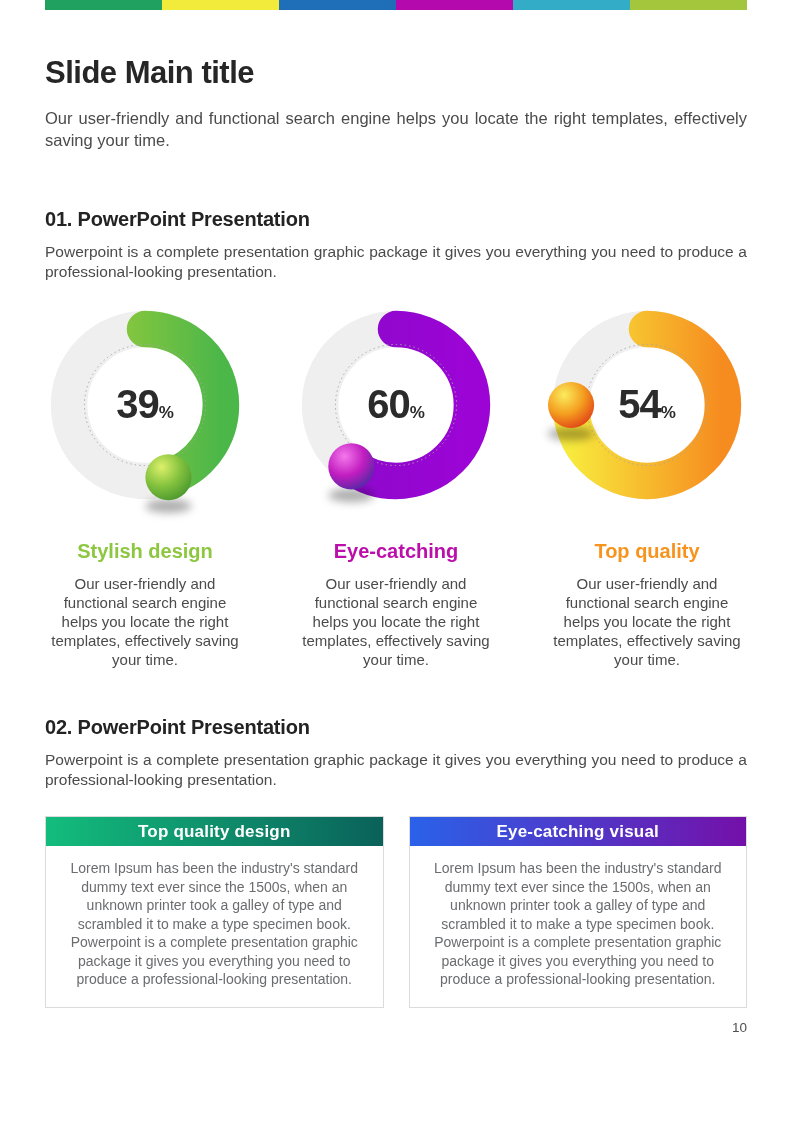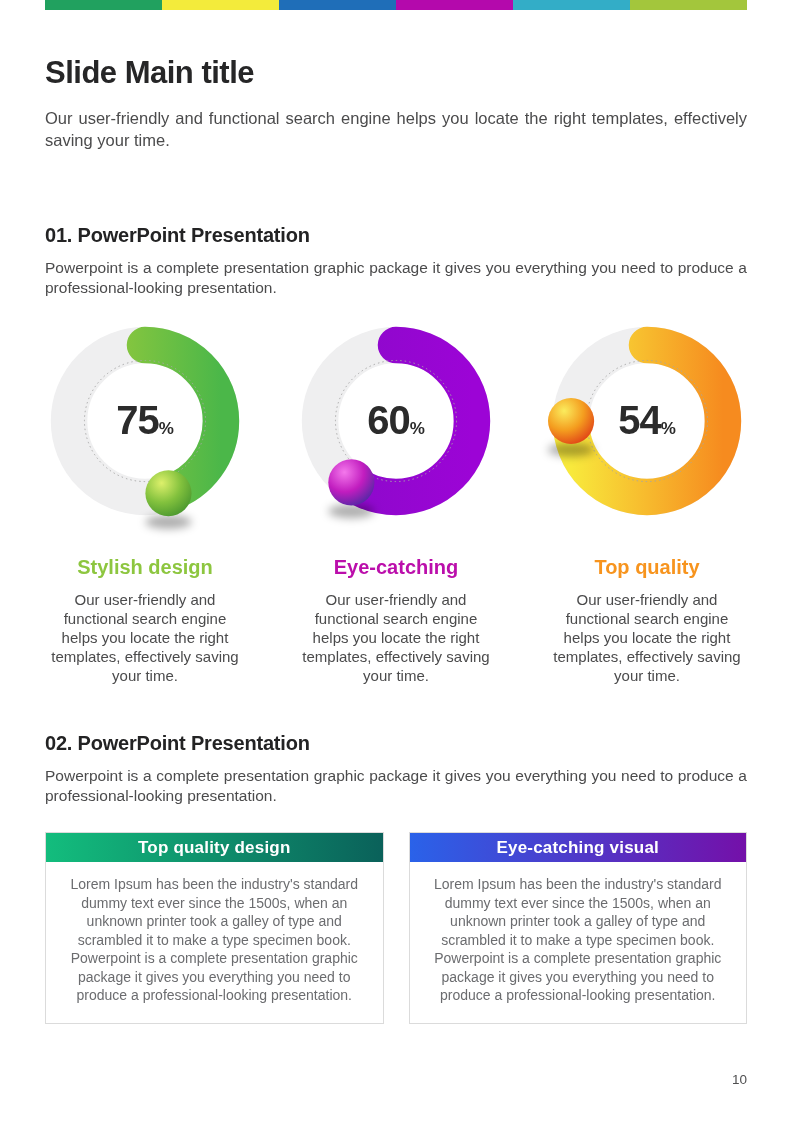--- a/index.html
+++ b/index.html
@@ -8,21 +8,21 @@
   .page { position: relative; width: 794px; height: 1123px; background: #fff; overflow: hidden; }
 
   .topbar { position: absolute; left: 45px; top: 0; width: 702px; height: 10px; display: flex; }
   .topbar span { flex: 1; height: 100%; }
 
   .content { padding: 55px 47px 12px 45px; }
 
   .title { font-size: 31px; font-weight: 800; color: #262627; letter-spacing: -0.5px; margin-bottom: 17px; }
   .subtitle { font-size: 16.5px; color: #4b4b4c; line-height: 1.32; text-align: justify; }
 
-  .section1 { margin-top: 72px; }
+  .section1 { margin-top: 56px; }
   .section2 { margin-top: 47px; }
   .section-heading { font-size: 20px; font-weight: 800; color: #232324; margin-bottom: 11px; letter-spacing: -0.2px; }
   .section-body { font-size: 15.5px; color: #4b4b4c; line-height: 1.3; text-align: justify; }
 
   .donut-row { display: flex; justify-content: space-between; margin-top: 24px; }
   .donut-col { width: 200px; text-align: center; }
   .donut-wrap { position: relative; width: 198px; height: 198px; margin: 0 auto; }
   svg.donut { overflow: visible; display: block; }
   .track { fill: none; stroke-width: 38; }
   .arc { fill: none; stroke-width: 38; stroke-linecap: round; }
@@ -34,21 +34,21 @@
 
   .donut-label { font-size: 20px; font-weight: 700; margin-top: 36px; margin-bottom: 11px; }
   .donut-desc { font-size: 15px; line-height: 1.27; color: #4b4b4c; }
 
   .cards { display: flex; gap: 25px; margin-top: 26px; }
   .card { flex: 1; border: 1px solid #dbdbdb; background: #fff; }
   .card-header { height: 29px; display: flex; align-items: center; justify-content: center;
                  color: #fff; font-size: 17px; font-weight: 700; letter-spacing: 0.2px; }
   .card-body { padding: 13px 13px 18px; font-size: 14px; line-height: 1.32; color: #6b6c6f; text-align: center; }
 
-  .page-num { position: absolute; right: 47px; top: 1072px; font-size: 13.5px; color: #4f4f50; text-align: right; }
+  .page-num { position: absolute; right: 47px; top: 1020px; font-size: 13.5px; color: #4f4f50; text-align: right; }
 </style>
 </head>
 <body>
 
 <div class="page">
 
   <div class="topbar">
       <span style="background: rgb(33, 161, 95);"></span>
       <span style="background: rgb(243, 235, 59);"></span>
       <span style="background: rgb(31, 110, 184);"></span>
@@ -85,21 +85,21 @@
                     <feGaussianBlur stdDeviation="4.5"></feGaussianBlur>
                   </filter>
               </defs>
               <circle class="track" cx="103" cy="103" r="79" stroke="#EFEFF0"></circle>
               <circle class="arc" cx="103" cy="103" r="79" stroke="url(#arcg0)" transform="rotate(-90 103 103)" stroke-dasharray="223.36723767023432 496.37163926718733"></circle>
               <circle class="dotted" cx="103" cy="103" r="63"></circle>
               <ellipse class="ball-shadow" rx="24" ry="7" fill="rgba(0,0,0,0.32)" filter="url(#blur0)" cx="127.41234255562085" cy="208.1334647873171"></ellipse>
               <circle class="ball" r="24" fill="url(#ballg0)" cx="127.41234255562085" cy="178.1334647873171"></circle>
             </svg>
             <div class="pct">
-              <span class="pct-num">75</span>
+              <span class="pct-num">39</span>
               <span class="pct-sign">%</span>
             </div>
           </div>
           <h3 class="donut-label" style="color: rgb(141, 198, 63);">Stylish design</h3>
           <p class="donut-desc">Our user-friendly and functional search engine helps you locate the right templates, effectively saving your time.</p>
         </div>
 
         <div class="donut-col">
           <div class="donut-wrap">
             <svg class="donut" width="198" height="198" viewBox="0 0 206 206">

